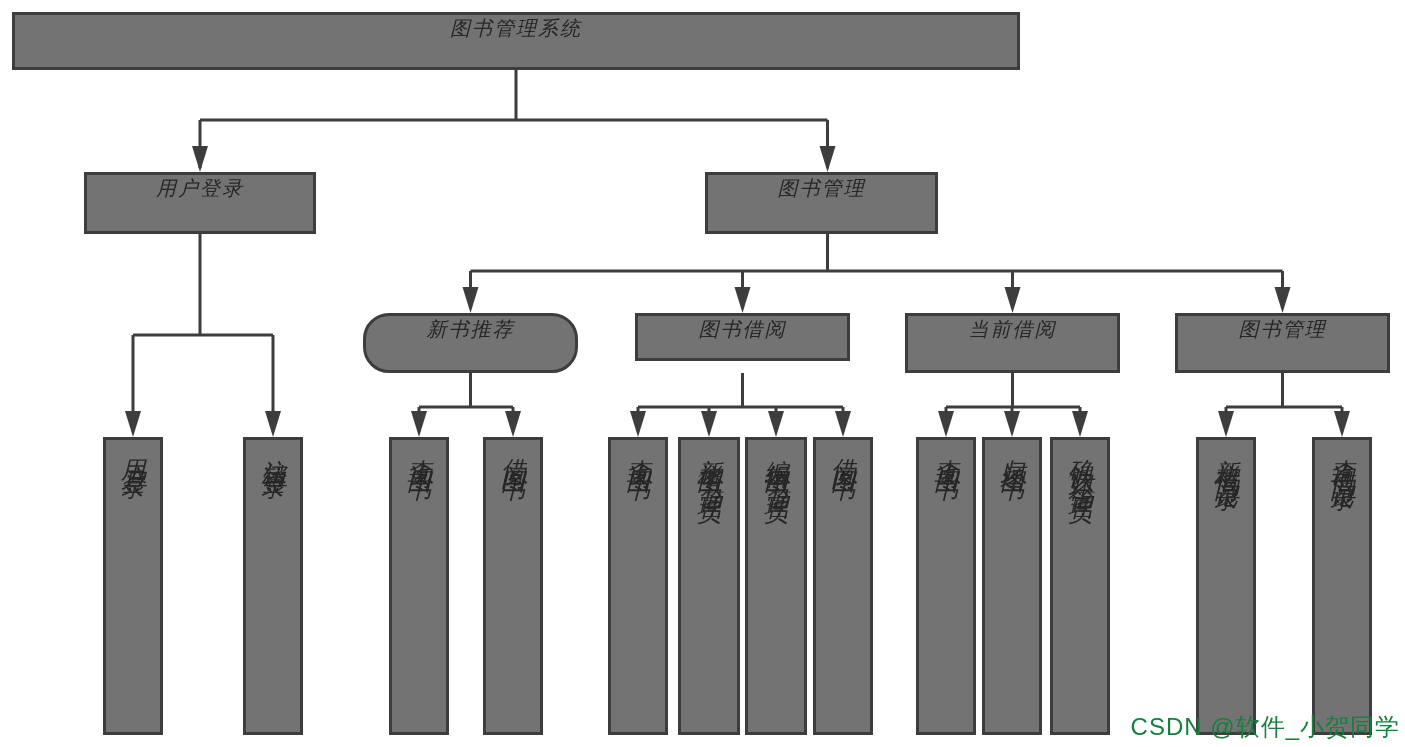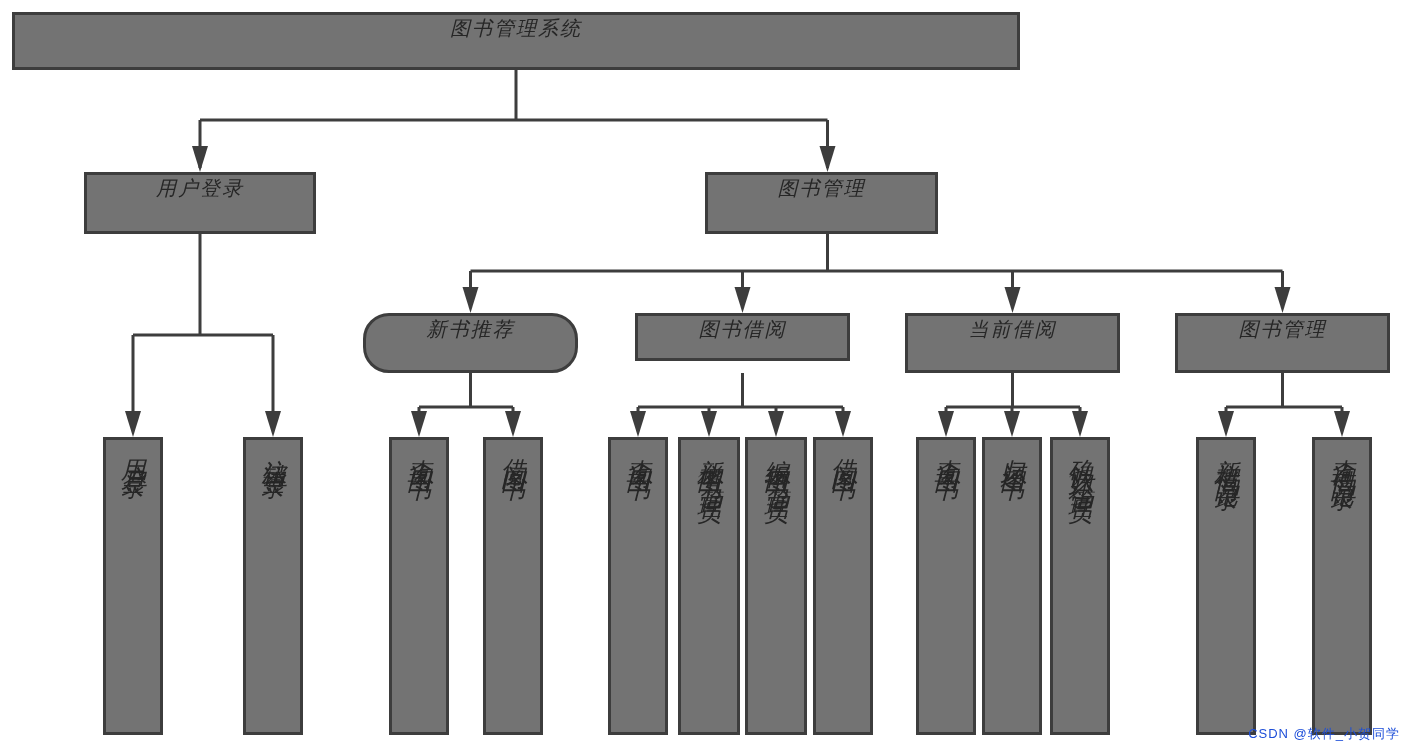--- a/index.html
+++ b/index.html
@@ -48,22 +48,22 @@
     fill:none;
   }
   #connectors polygon{
     fill:#3d3d3d;
     stroke:none;
   }
   .watermark{
     position:absolute;
     right:5px;
     bottom:4px;
-    font-size:13px;
-    color:#1d4ed8;
+    font-size:24px;
+    color:#15803d;
     letter-spacing:1px;
     white-space:nowrap;
   }
 </style>
 </head>
 <body>
 
 <div id="canvas">
 
   <svg id="connectors" viewBox="0 0 1405 747" xmlns="http://www.w3.org/2000/svg">

